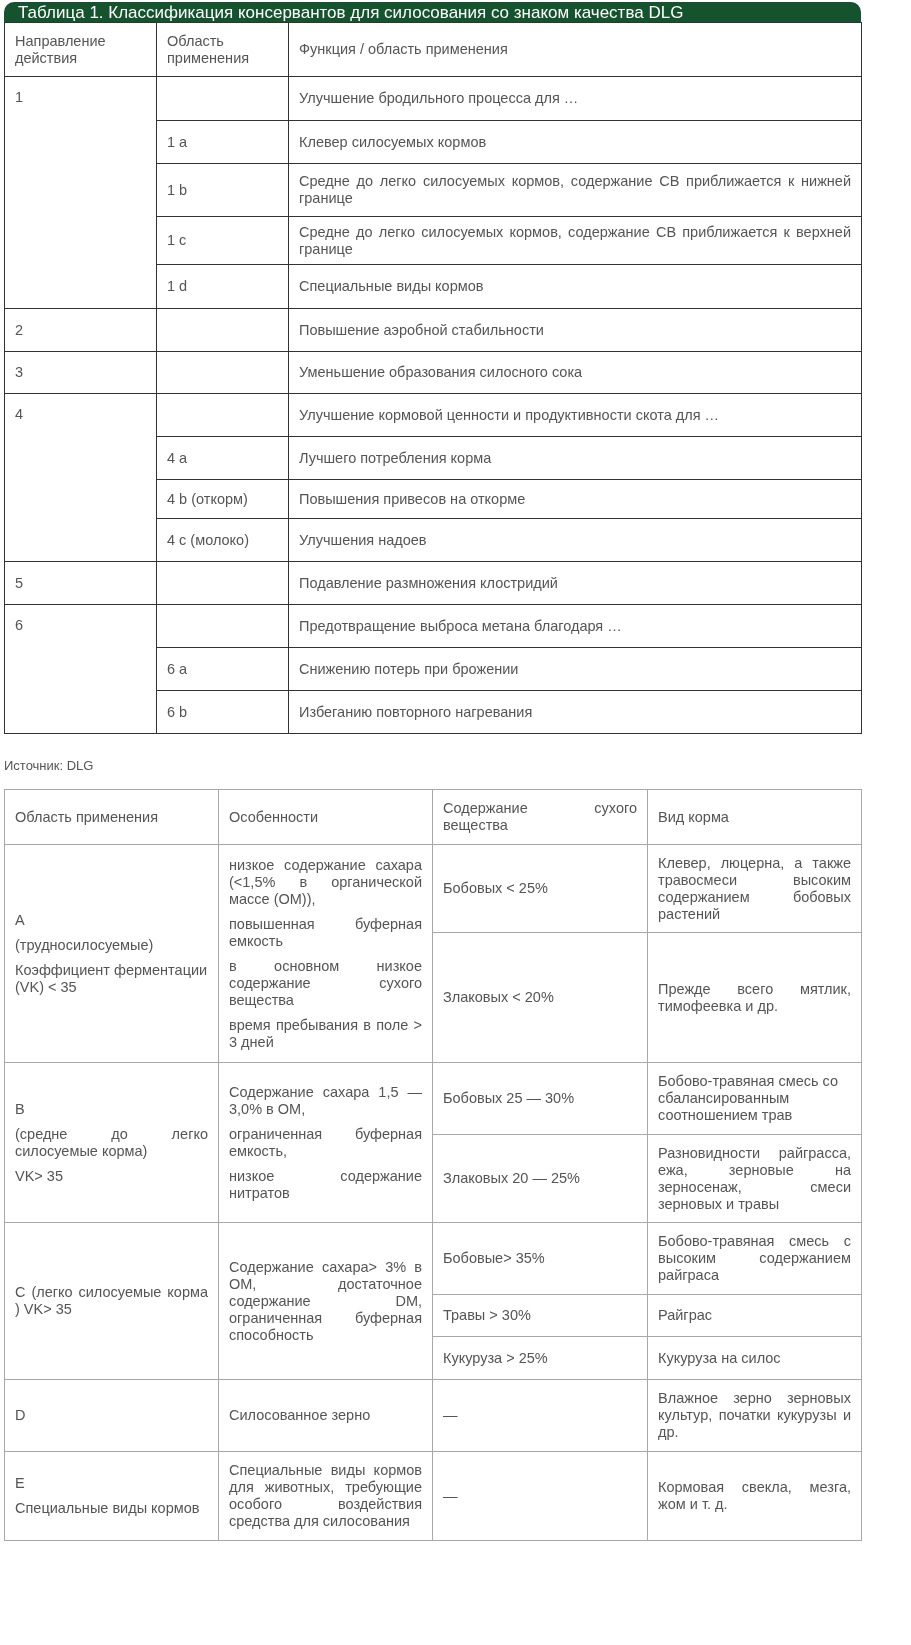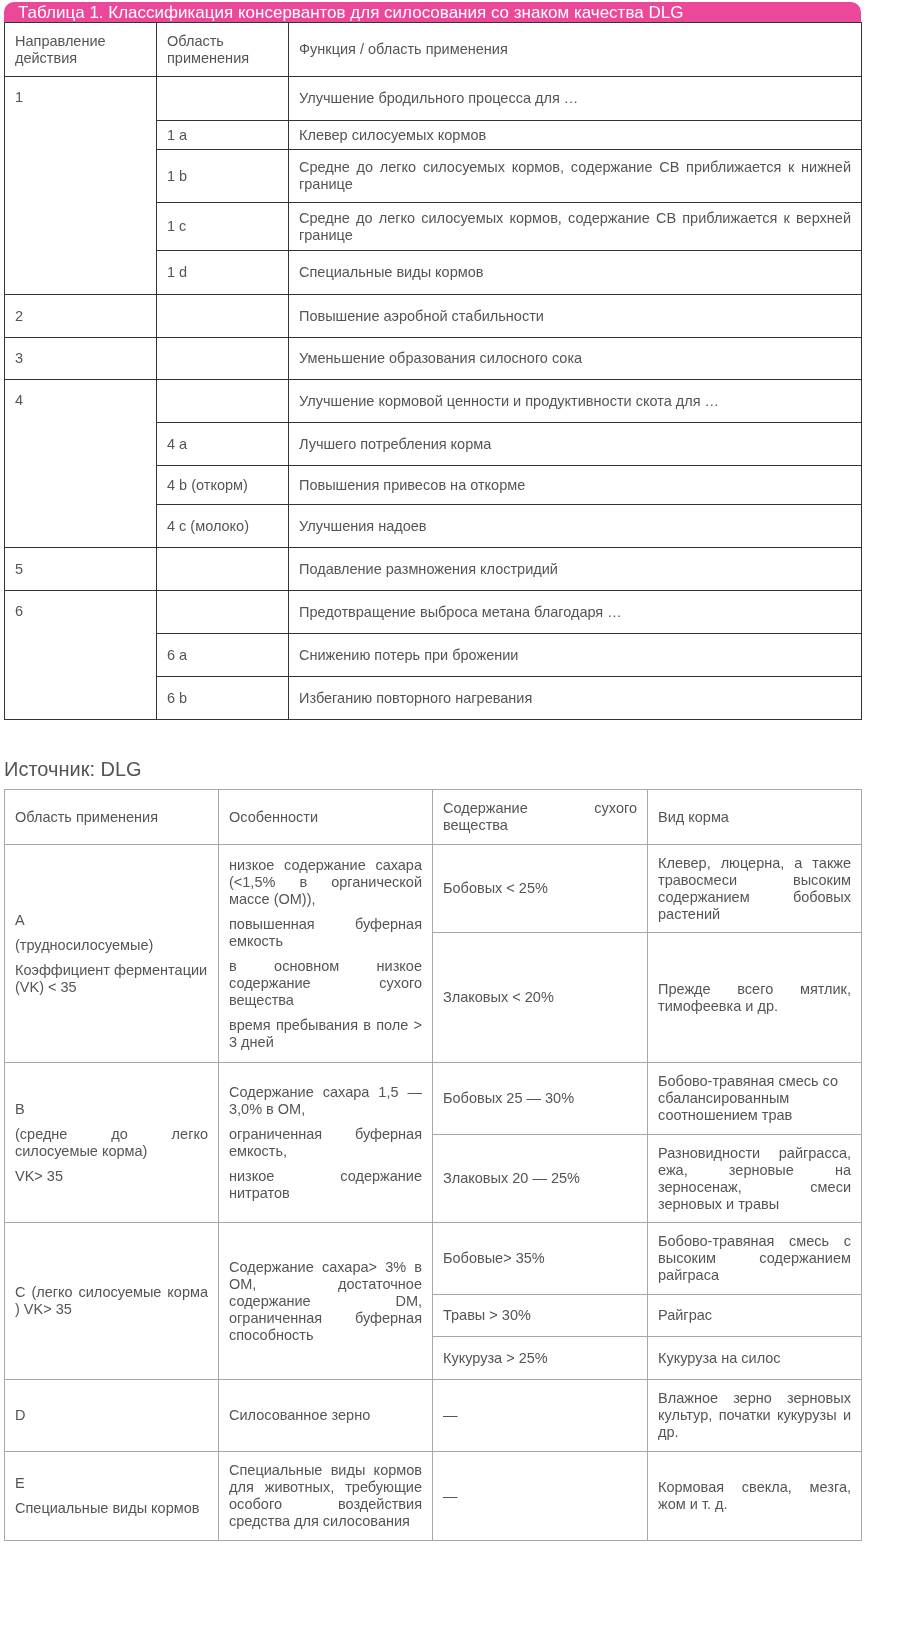--- a/index.html
+++ b/index.html
@@ -1,30 +1,30 @@
 <!DOCTYPE html>
 <html><head>
 <meta charset="utf-8">
 <style>
   html, body { margin: 0; padding: 0; background: #ffffff; }
   body { width: 911px; height: 1645px; position: relative; overflow: hidden;
          font-family: "Liberation Sans", "DejaVu Sans", sans-serif; color: #555555; font-size: 14.5px; }
   .tbl-wrap { position: absolute; left: 4px; width: 857px; }
-  .tbl-title { height: 20px; background: #ec4899; color: #ffffff; border-radius: 10px 10px 0 0;
+  .tbl-title { height: 20px; background: #14532d; color: #ffffff; border-radius: 10px 10px 0 0;
                font-size: 17px; line-height: 21px; padding-left: 14px; white-space: nowrap; overflow: hidden; }
   table { border-collapse: collapse; width: 857px; table-layout: fixed; }
   td { vertical-align: middle; padding: 0 10px; line-height: 17px; }
   .t1 td { border: 1px solid #333333; }
   .t1 td.top { vertical-align: top; padding-top: 12px; }
   .t2 td { border: 1px solid #a8a8a8; }
   .just { text-align: justify; text-align-last: left; }
   .center { }
   .p { margin: 0 0 8px 0; }
   .p:last-child { margin-bottom: 0; }
-  #source { position: absolute; left: 4px; top: 758px; font-size: 20px; color: #555555; }
+  #source { position: absolute; left: 4px; top: 758px; font-size: 13px; color: #555555; }
 </style>
 </head>
 <body>
 
 <div class="tbl-wrap" style="top:2px;">
   <div class="tbl-title">Таблица 1. Классификация консервантов для силосования со знаком качества DLG</div>
   <table class="t1">
     <colgroup>
         <col style="width:152px">
         <col style="width:132px">
@@ -35,21 +35,21 @@
       <td>Направление действия</td>
       <td>Область применения</td>
       <td>Функция / область применения</td>
     </tr>
 
     <tr style="height:44px">
       <td rowspan="5" class="top">1</td>
       <td></td>
       <td>Улучшение бродильного процесса для …</td>
     </tr>
-    <tr style="height:29px">
+    <tr style="height:43px">
       <td>1 a</td>
       <td>Клевер силосуемых кормов</td>
     </tr>
     <tr style="height:53px">
       <td>1 b</td>
       <td class="just">Средне до легко силосуемых кормов, содержание СВ приближается к нижней границе</td>
     </tr>
     <tr style="height:48px">
       <td>1 c</td>
       <td class="just">Средне до легко силосуемых кормов, содержание СВ приближается к верхней границе</td>

